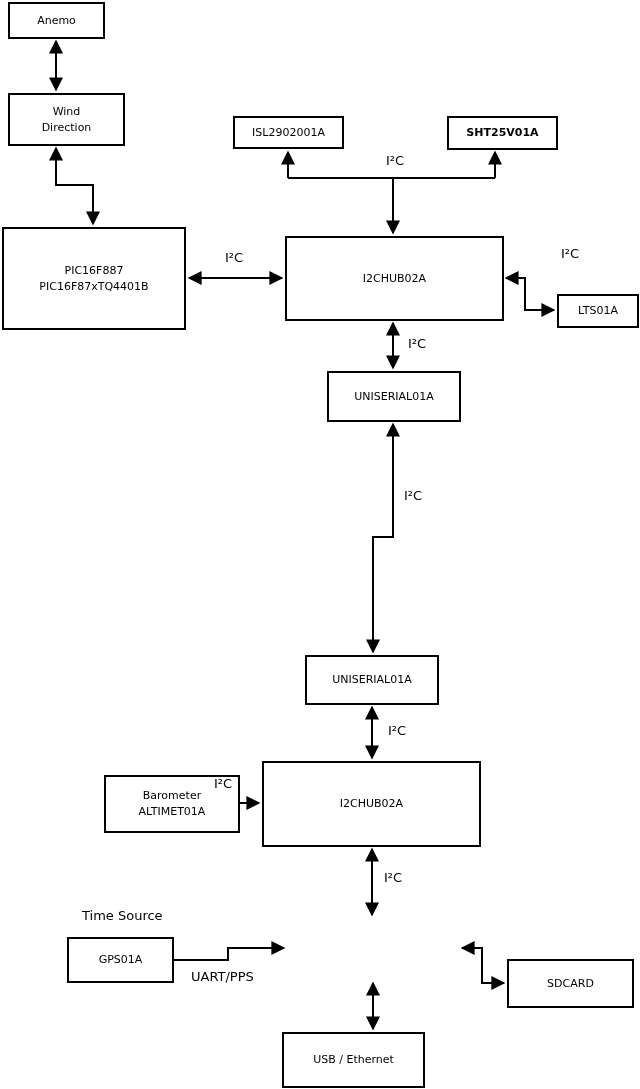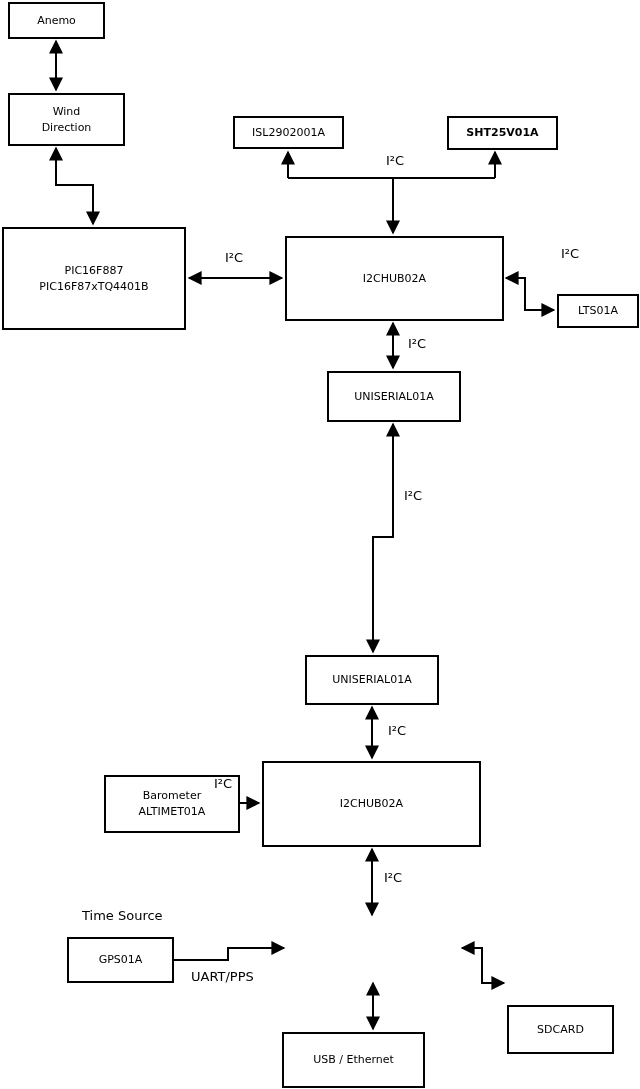--- a/index.html
+++ b/index.html
@@ -47,21 +47,21 @@
   .n-isl     { left: 233px; top: 116px;  width: 111px; height: 33px; }
   .n-sht     { left: 447px; top: 116px;  width: 111px; height: 34px; font-weight: bold; }
   .n-hub1    { left: 285px; top: 236px;  width: 219px; height: 85px; }
   .n-lts     { left: 557px; top: 294px;  width: 82px;  height: 34px; }
   .n-uni1    { left: 327px; top: 371px;  width: 134px; height: 51px; }
   .n-uni2    { left: 305px; top: 655px;  width: 134px; height: 50px; }
   .n-hub2    { left: 262px; top: 761px;  width: 219px; height: 86px; }
   .n-baro    { left: 76px;  top: 775px;  width: 136px; height: 58px; margin-left: 28px; }
   .n-gps     { left: 67px;  top: 937px;  width: 107px; height: 46px; }
   .n-arm     { left: 287px; top: 918px;  width: 173px; height: 63px; }
-  .n-sdcard  { left: 507px; top: 1005px;  width: 107px; height: 49px; }
+  .n-sdcard  { left: 507px; top: 959px;  width: 127px; height: 49px; }
   .n-usb     { left: 282px; top: 1032px; width: 143px; height: 56px; }
   
   .l-i2c-top       { left: 386px; top: 153px; }
   .l-i2c-pic-hub   { left: 225px; top: 250px; }
   .l-i2c-lts       { left: 561px; top: 246px; }
   .l-i2c-hub1-uni1 { left: 408px; top: 336px; }
   .l-i2c-uni-uni   { left: 404px; top: 488px; }
   .l-i2c-uni2-hub2 { left: 388px; top: 723px; }
   .l-i2c-baro      { left: 214px; top: 776px; }
   .l-i2c-hub2-arm  { left: 384px; top: 870px; }

